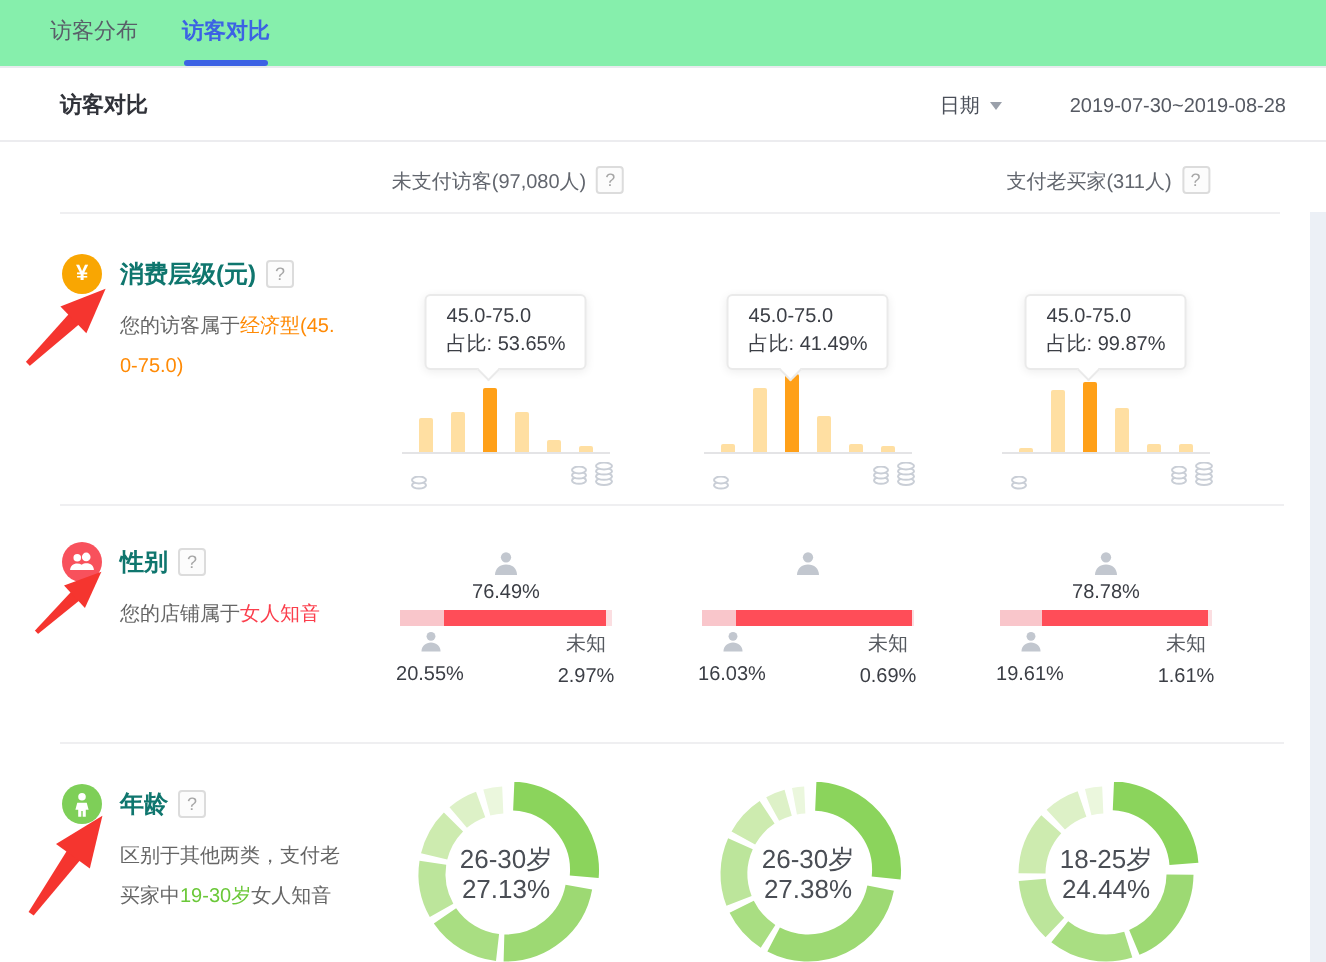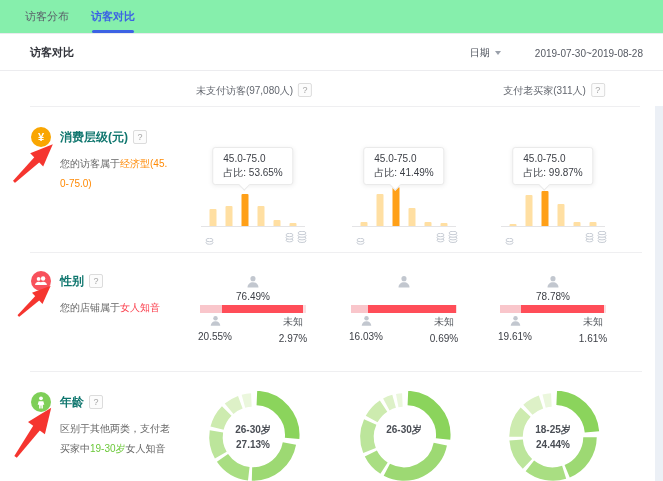--- a/index.html
+++ b/index.html
@@ -58,21 +58,21 @@
   .g-female-icon{position:absolute;top:5px;left:50%;transform:translateX(-50%);}
   .g-female-label{position:absolute;top:21px;left:0;width:100%;text-align:center;}
   .g-bar{position:absolute;top:35px;left:7px;width:106px;height:8px;display:flex;overflow:hidden;}
   .g-male-block{position:absolute;top:45px;left:2px;width:40px;text-align:center;}
   .g-male-block .pct{margin-top:2px;}
   .g-unk-block{position:absolute;top:45px;right:0;width:40px;text-align:center;color:#55595F;}
   .g-unk-block .pct{margin-top:4px;color:#3B3E45;}
   
   .donut-cell{top:388px;height:93px;}
   .donut{position:absolute;left:10px;top:3px;}
-  .d-center{position:absolute;top:34px;left:0;width:100%;text-align:center;font-size:10px;color:#4A4E55;line-height:15px;font-weight:bold;}
+  .d-center{position:absolute;top:34px;left:0;width:100%;text-align:center;font-size:13px;color:#4A4E55;line-height:15px;}
   
   .arrow{position:absolute;z-index:3;}
   .arrow1{left:6px;top:152px;transform:rotate(-44deg);}
   .arrow2{left:12px;top:292px;transform:rotate(-43deg);}
   .arrow3{left:2px;top:420px;transform:rotate(-54deg);}
 </style>
 </head>
 <body>
 
 <div id="page">
@@ -330,20 +330,21 @@
         <path d="M 53.88777395175487 7.078285533130028 A 37 37 0 0 1 89.0665507290324 47.95429206528538" fill="none" stroke="#8BD45C" stroke-width="14.5"></path>
         <path d="M 86.31180131315068 53.10303353464342 A 37 37 0 0 1 32.81914338188054 78.7691648637499" fill="none" stroke="#9DD973" stroke-width="13.5"></path>
         <path d="M 30.028500825434335 77.14705797856874 A 37 37 0 0 1 16.839163181169198 62.41215712436593" fill="none" stroke="#A9DE82" stroke-width="13.5"></path>
         <path d="M 15.534936432529832 59.45954654846293 A 37 37 0 0 1 16.216702684694653 30.910638764159614" fill="none" stroke="#BCE59B" stroke-width="13.5"></path>
         <path d="M 17.660382816533108 28.023649969284286 A 37 37 0 0 1 29.561102730431102 15.157635006309764" fill="none" stroke="#CDEBAF" stroke-width="13.5"></path>
         <path d="M 32.32696813433305 13.49363224420297 A 37 37 0 0 1 40.09226849565456 10.351201192216855" fill="none" stroke="#DDF1C7" stroke-width="13.5"></path>
         <path d="M 43.236967943408686 9.623339936141491 A 37 37 0 0 1 48.38608266748256 9.03521580147126" fill="none" stroke="#EBF7DD" stroke-width="13.5"></path>
       </svg>
     <div class="d-center">
       <div>26-30岁</div>
+      <div>27.38%</div>
     </div>
   </div>
   <div class="cell donut-cell c2">
     <svg class="donut" width="100" height="96">
         <path d="M 53.697591107230366 6.8769054436743176 A 37 37 0 0 1 88.9688030178556 40.92840271560955" fill="none" stroke="#8BD45C" stroke-width="14.5"></path>
         <path d="M 86.99867987637184 46.31254984523702 A 37 37 0 0 1 64.16883229122169 80.179587351272" fill="none" stroke="#9DD973" stroke-width="13.5"></path>
         <path d="M 61.13596828425758 81.2844188045093 A 37 37 0 0 1 26.874086296964663 74.88238417097457" fill="none" stroke="#A9DE82" stroke-width="13.5"></path>
         <path d="M 24.44482173576446 72.75692179386753 A 37 37 0 0 1 13.114870756857322 48.91328692659352" fill="none" stroke="#BCE59B" stroke-width="13.5"></path>
         <path d="M 13.001320123628162 45.687450154763 A 37 37 0 0 1 22.62669675263741 21.1061800977044" fill="none" stroke="#CDEBAF" stroke-width="13.5"></path>
         <path d="M 24.900499799130845 18.815168022101567 A 37 37 0 0 1 38.0052807098271 10.998189916092137" fill="none" stroke="#DDF1C7" stroke-width="13.5"></path>

